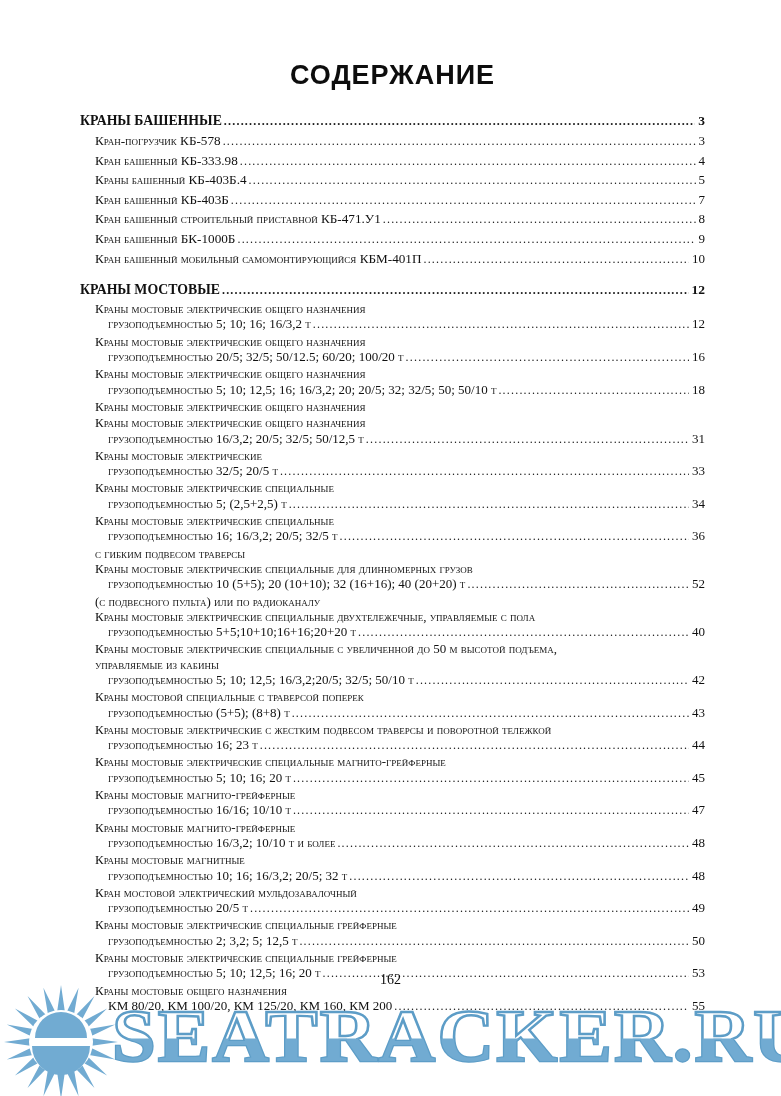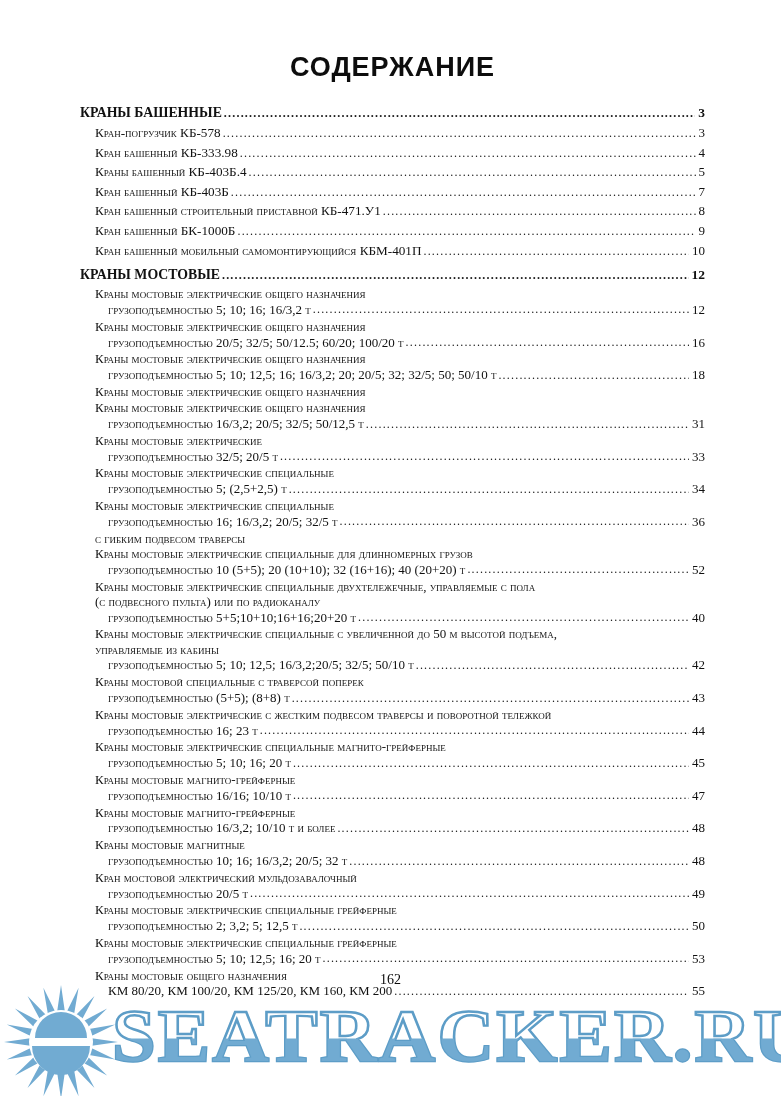--- a/index.html
+++ b/index.html
@@ -1,33 +1,33 @@
 <!DOCTYPE html>
 <html><head>
 <meta charset="utf-8">
 <style>
   html,body{margin:0;padding:0;}
   body{
     width:781px;height:1096px;position:relative;overflow:hidden;
     background:#ffffff;font-family:"Liberation Serif",serif;color:#111;
   }
-  .content{position:absolute;left:80px;top:8px;width:625px;z-index:1;}
+  .content{position:absolute;left:80px;top:16px;width:625px;z-index:1;}
   .title{
     font-family:"Liberation Sans",sans-serif;font-weight:bold;
     font-size:27px;letter-spacing:1px;text-align:center;
     margin:44px 0 0 0;color:#0d0d0d;
   }
   .toc{margin-top:22px;font-variant:small-caps;}
   .row{display:flex;align-items:baseline;}
   .sec-0 .row{line-height:18.6px;font-size:13.2px;text-align:right;}
   .sec-1 .row{line-height:15.3px;font-size:13px;}
   .section-row{font-weight:bold;font-size:13.8px !important;margin-top:4px;margin-bottom:3px;}
-  .sec-1.section-row{margin-top:7px;}
+  .sec-1.section-row{margin-top:14px;}
   .entry{padding-left:15px;margin-bottom:1px;}
-  .row.ind1{padding-left:13px;align-items:center;}
+  .row.ind1{padding-left:13px;}
   .label{white-space:nowrap;}
   .dots{flex:1 1 auto;overflow:hidden;white-space:nowrap;margin:0 3px 0 2px;min-width:10px;}
   .dots::after{
     content:"....................................................................................................................................................................................................................................................................";
     letter-spacing:1.2px;font-size:12px;font-variant:normal;color:#1a1a1a;
   }
   .pg{white-space:nowrap;font-variant:normal;font-size:13px;}
   .section-row .pg{font-weight:bold;font-size:13.5px;}
   
   .watermark{position:absolute;left:0;top:0;width:781px;height:1096px;z-index:2;pointer-events:none;}
@@ -203,24 +203,24 @@
           <span class="label">Краны мостовые электрические специальные для длинномерных грузов</span>
         </div>
         <div class="row ind1">
           <span class="label">грузоподъемностью 10 (5+5); 20 (10+10); 32 (16+16); 40 (20+20) т</span>
           <span class="dots"></span>
           <span class="pg">52</span>
         </div>
       </div>
       <div class="entry sec-1">
         <div class="row">
+          <span class="label">(с подвесного пульта) или по радиоканалу</span>
+        </div>
+        <div class="row">
           <span class="label">Краны мостовые электрические специальные двухтележечные, управляемые с пола</span>
-        </div>
-        <div class="row">
-          <span class="label">(с подвесного пульта) или по радиоканалу</span>
         </div>
         <div class="row ind1">
           <span class="label">грузоподъемностью 5+5;10+10;16+16;20+20 т</span>
           <span class="dots"></span>
           <span class="pg">40</span>
         </div>
       </div>
       <div class="entry sec-1">
         <div class="row">
           <span class="label">Краны мостовые электрические специальные с увеличенной до 50 м высотой подъема,</span>

